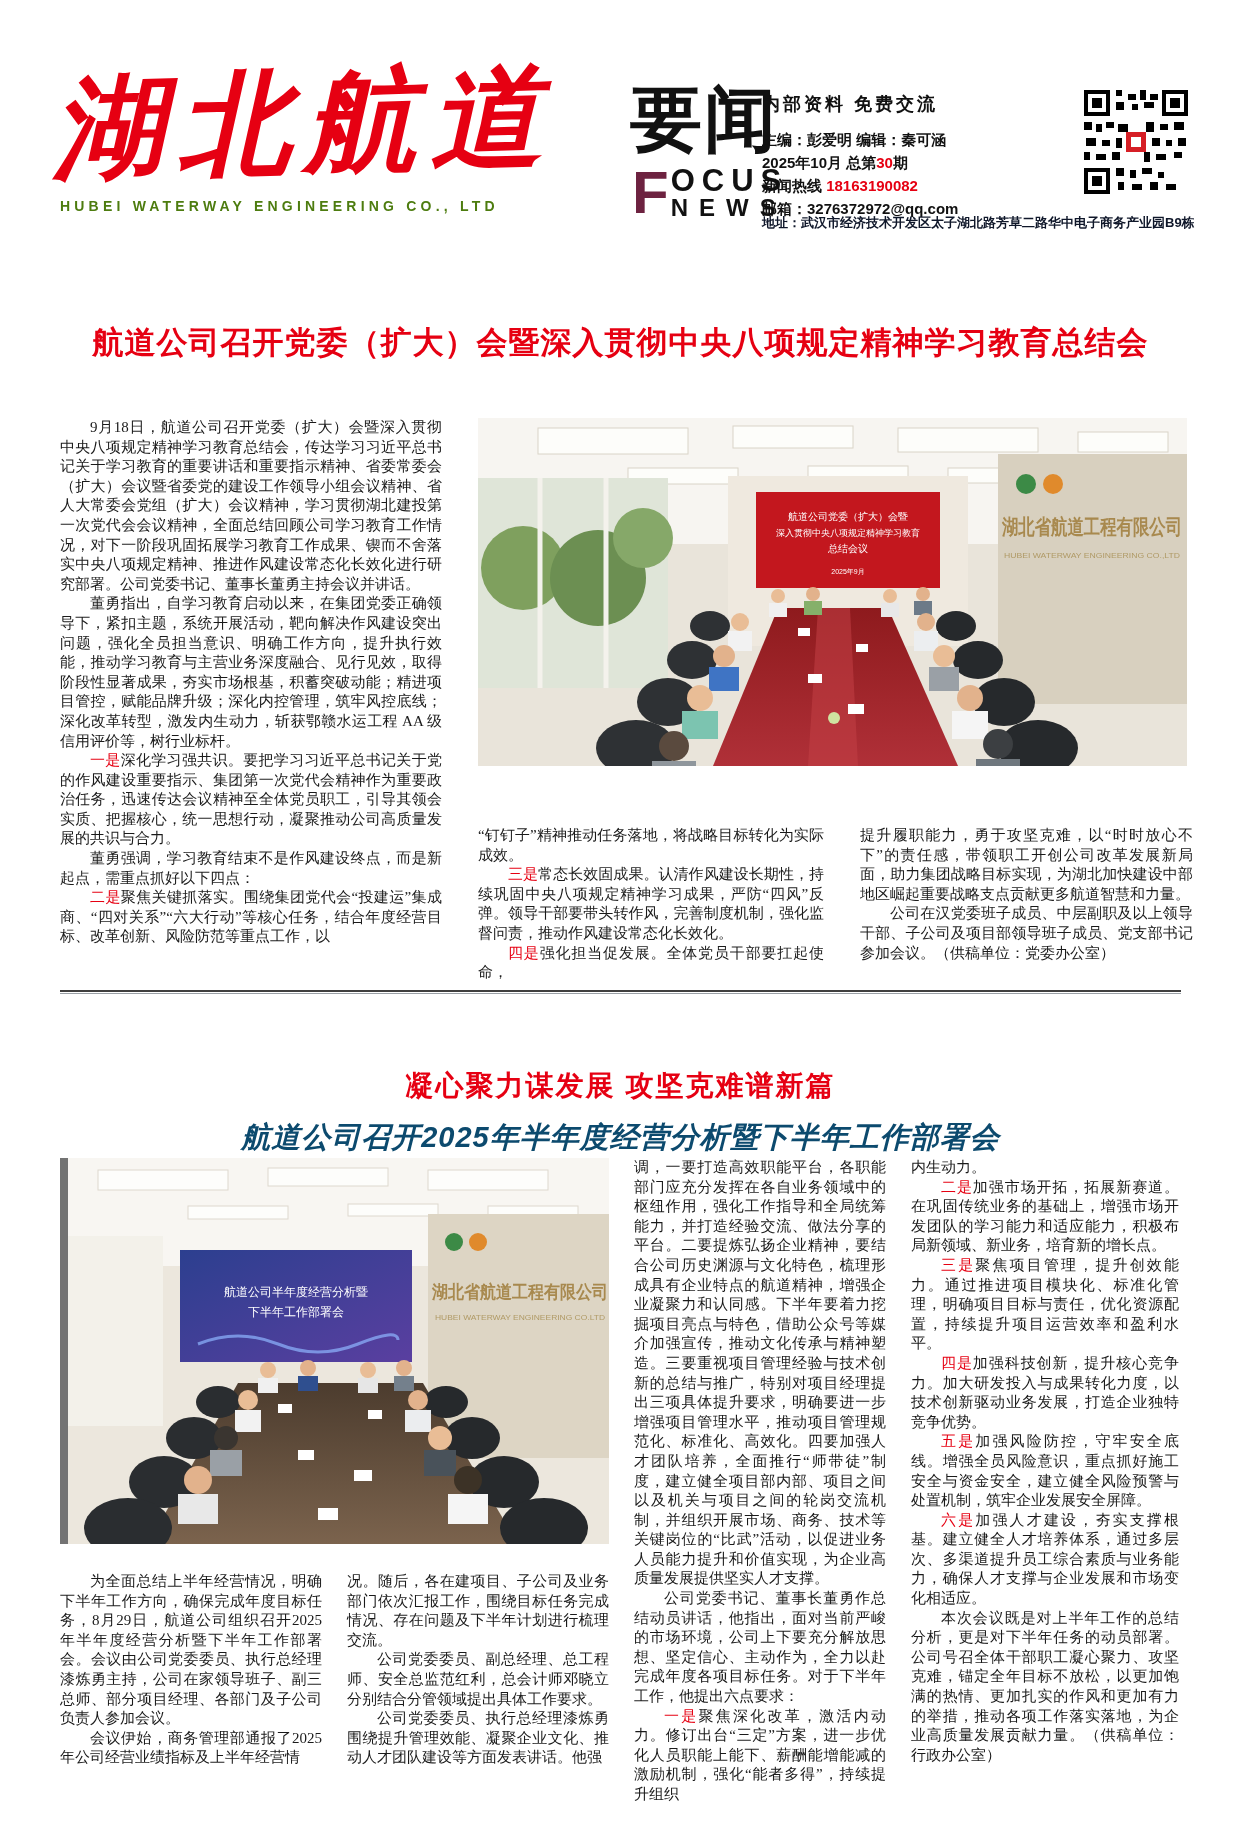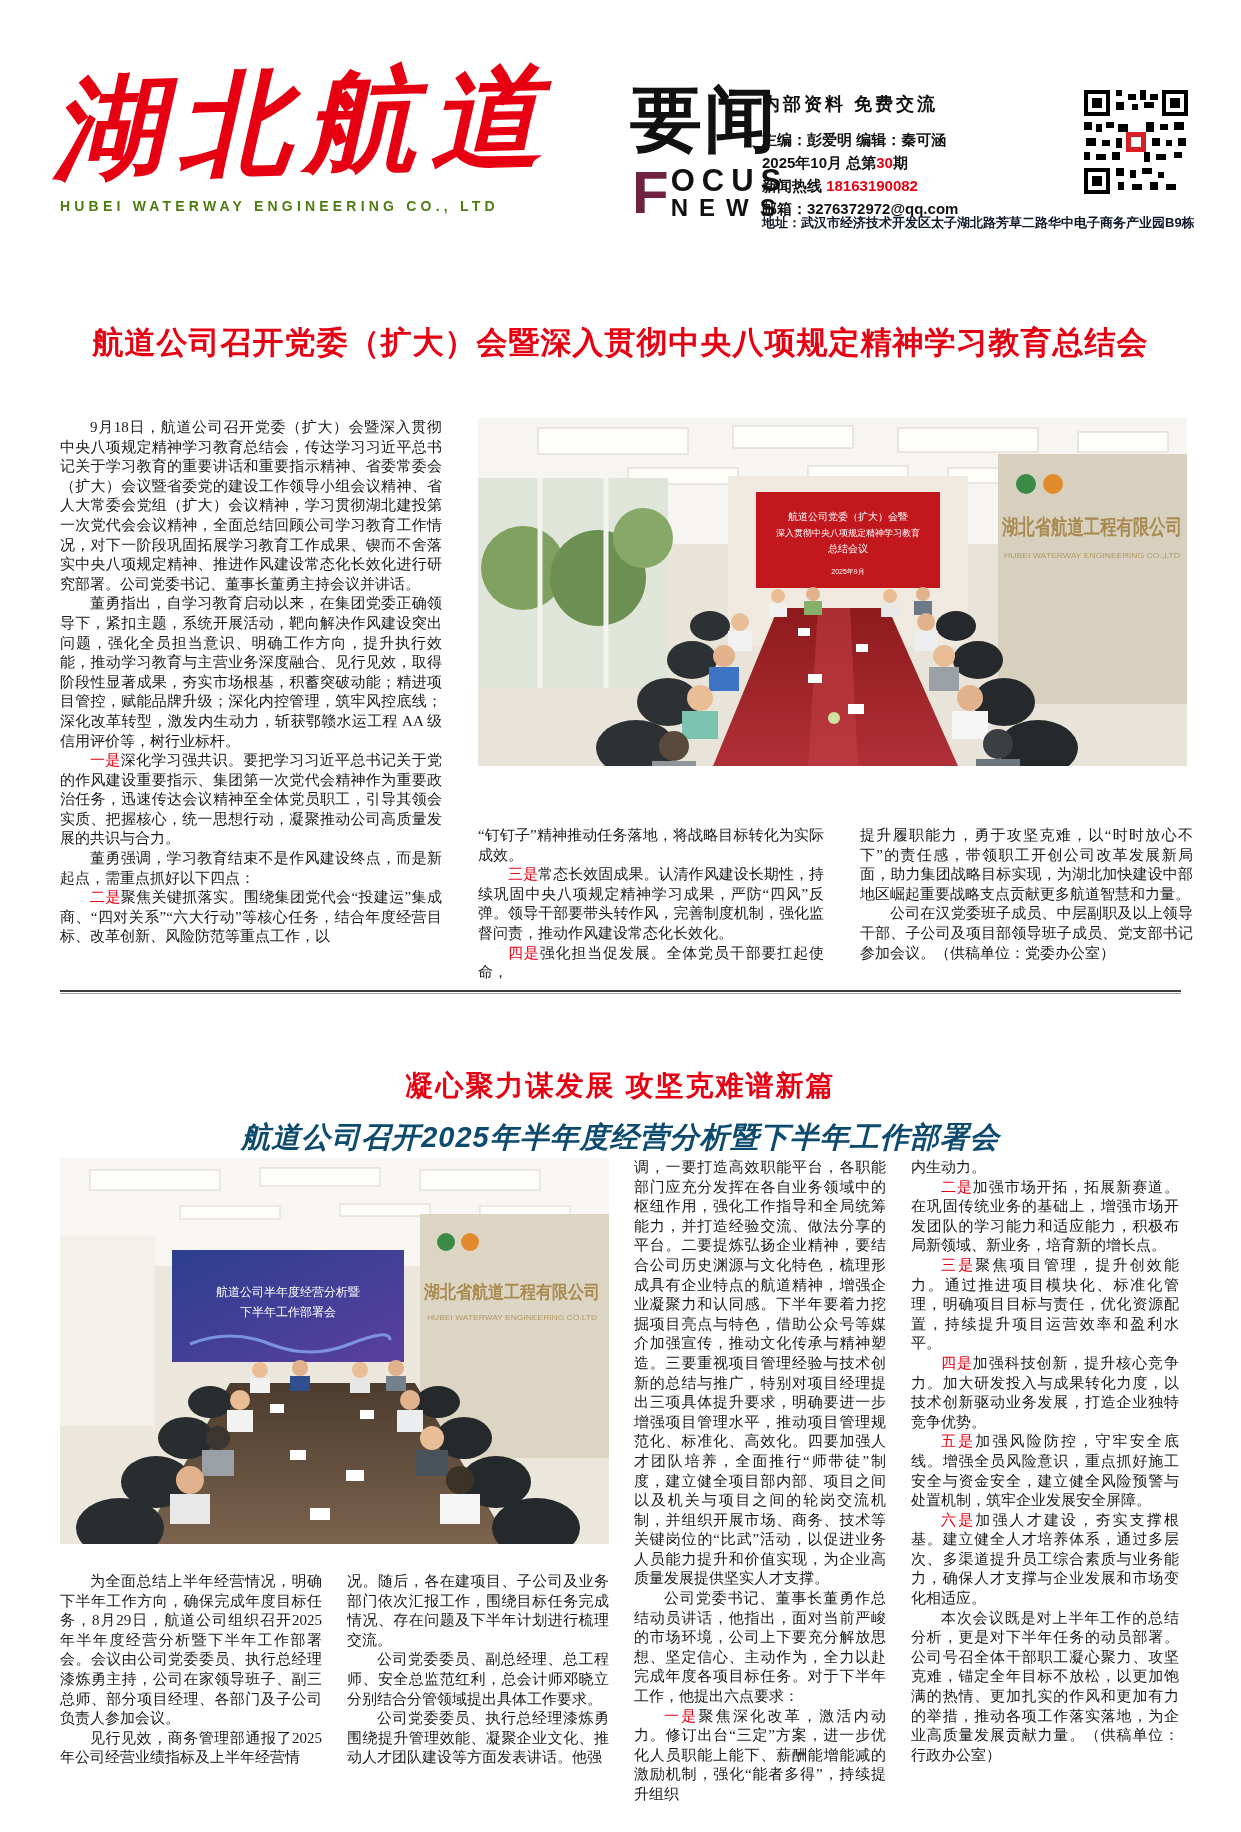--- a/index.html
+++ b/index.html
@@ -54,21 +54,21 @@
   
   .divider { position:absolute; left:60px; top:990px; width:1121px; height:4px;
     border-top:2px solid #3f3f3f; border-bottom:1px solid #9aa0a6; }
 
   
   .a2-kicker { top:1067px; font-size:28px; color:var(--red); letter-spacing:2px; }
   .a2-title  { top:1118px; font-size:29px; color:#0c4a6e; letter-spacing:1px;font-style:italic; }
   .a2-body { position:absolute; left:60px; top:1158px; width:1121px; height:662px;
     display:grid; grid-template-columns:262px 262px 252px 268px; column-gap:25px;
     grid-template-rows:392px auto; font-size:15px; line-height:19.6px; }
-  .a2-photo { grid-column:1 / 3; grid-row:1; width:549px; height:386px; }
+  .a2-photo { grid-column:1 / 3; grid-row:1; width:549px; height:386px;padding-left:8px; }
   .a2-colA { grid-column:1; grid-row:2; margin-top:22px; }
   .a2-colB { grid-column:2; grid-row:2; margin-top:22px; }
   .a2-colC { grid-column:3; grid-row:1 / 3; }
   .a2-colD { grid-column:4; grid-row:1 / 3; }
 </style>
 </head>
 <body>
 
 <div class="page">
 
@@ -346,21 +346,21 @@
             <rect x="300" y="252" width="14" height="9"></rect>
           <rect x="230" y="292" width="16" height="10"></rect>
             <rect x="286" y="312" width="18" height="11"></rect>
           <rect x="250" y="350" width="20" height="12"></rect>
         </g>
       </svg>
     </div>
 
     <div class="a2-colA">
         <p class="para ind"><span>为全面总结上半年经营情况，明确下半年工作方向，确保完成年度目标任务，8月29日，航道公司组织召开2025年半年度经营分析暨下半年工作部署会。会议由公司党委委员、执行总经理漆炼勇主持，公司在家领导班子、副三总师、部分项目经理、各部门及子公司负责人参加会议。</span></p>
-        <p class="para ind"><span>见行见效，商务管理部通报了2025年公司经营业绩指标及上半年经营情</span></p>
+        <p class="para ind"><span>会议伊始，商务管理部通报了2025年公司经营业绩指标及上半年经营情</span></p>
       </div>
     <div class="a2-colB">
         <p class="para"><span>况。随后，各在建项目、子公司及业务部门依次汇报工作，围绕目标任务完成情况、存在问题及下半年计划进行梳理交流。</span></p>
         <p class="para ind"><span>公司党委委员、副总经理、总工程师、安全总监范红利，总会计师邓晓立分别结合分管领域提出具体工作要求。</span></p>
         <p class="para ind"><span>公司党委委员、执行总经理漆炼勇围绕提升管理效能、凝聚企业文化、推动人才团队建设等方面发表讲话。他强</span></p>
       </div>
     <div class="a2-colC">
         <p class="para"><span>调，一要打造高效职能平台，各职能部门应充分发挥在各自业务领域中的枢纽作用，强化工作指导和全局统筹能力，并打造经验交流、做法分享的平台。二要提炼弘扬企业精神，要结合公司历史渊源与文化特色，梳理形成具有企业特点的航道精神，增强企业凝聚力和认同感。下半年要着力挖掘项目亮点与特色，借助公众号等媒介加强宣传，推动文化传承与精神塑造。三要重视项目管理经验与技术创新的总结与推广，特别对项目经理提出三项具体提升要求，明确要进一步增强项目管理水平，推动项目管理规范化、标准化、高效化。四要加强人才团队培养，全面推行“师带徒”制度，建立健全项目部内部、项目之间以及机关与项目之间的轮岗交流机制，并组织开展市场、商务、技术等关键岗位的“比武”活动，以促进业务人员能力提升和价值实现，为企业高质量发展提供坚实人才支撑。</span></p>
         <p class="para ind"><span>公司党委书记、董事长董勇作总结动员讲话，他指出，面对当前严峻的市场环境，公司上下要充分解放思想、坚定信心、主动作为，全力以赴完成年度各项目标任务。对于下半年工作，他提出六点要求：</span></p>
         <p class="para ind"><span class="red">一是</span><span>聚焦深化改革，激活内动力。修订出台“三定”方案，进一步优化人员职能上能下、薪酬能增能减的激励机制，强化“能者多得”，持续提升组织</span></p>

